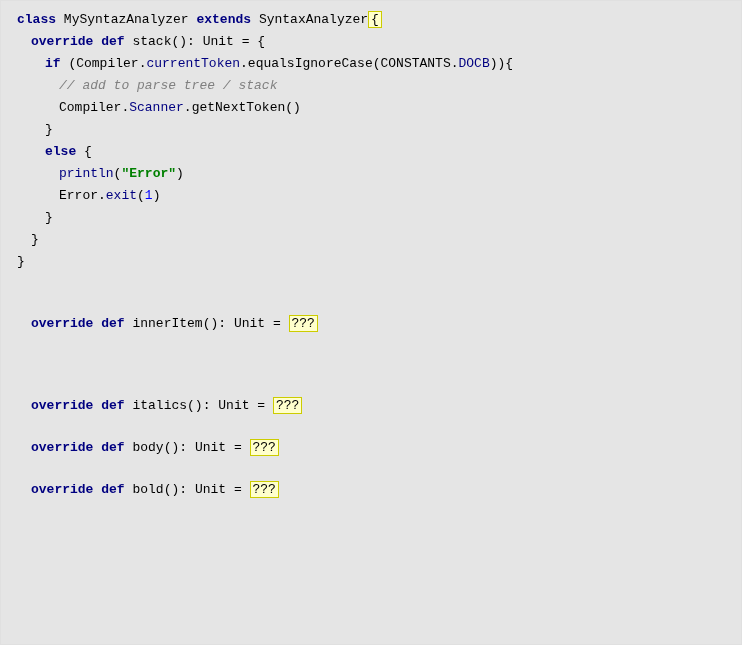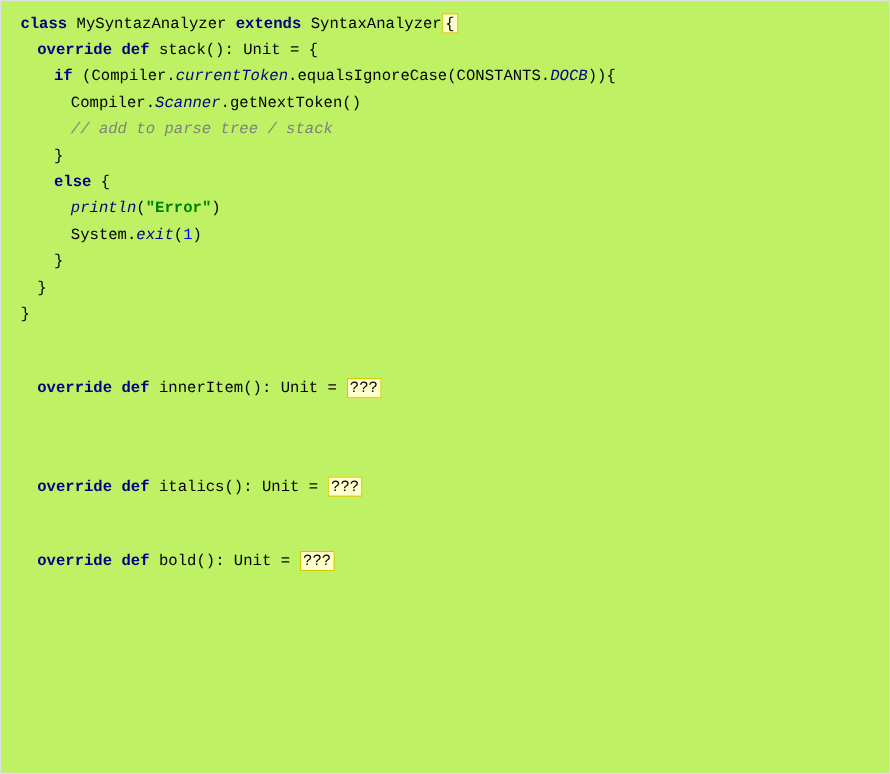--- a/index.html
+++ b/index.html
@@ -5,39 +5,39 @@
     * { margin: 0; padding: 0; box-sizing: border-box; }
     body {
       background: #ffffff;
       font-family: 'Courier New', Courier, monospace;
       font-size: 13px;
       color: #000000;
     }
     .code-container {
       width: 742px;
       min-height: 645px;
-      background: #bef264;
+      background: #e5e5e5;
       padding: 8px 0;
       overflow: auto;
       border: 1px solid #e0e0e0;
     }
     .line {
       display: flex;
       align-items: baseline;
       min-height: 20px;
       padding: 1px 0;
       line-height: 20px;
     }
     .line-content {
       padding-left: 10px;
       white-space: pre;
       flex: 1;
     }
     .kw-override { font-weight: bold; color: #000080; }
-    .italic-ref { font-style: italic; color: #000080; }
+    .italic-ref { color: #000080; }
     .string { color: #008000; font-weight: bold; }
     .comment { font-style: italic; color: #808080; }
     .highlight-box {
       background: #ffffcc;
       border: 1px solid #cccc00;
       padding: 0 2px;
       display: inline;
     }
     .type-unit { color: #000000; }
     .number { color: #0000ff; }
@@ -68,46 +68,46 @@
     <div class="line-content"><span class="indent1"></span><span class="kw-override">override</span> <span class="kw-override">def</span> <span class="normal">stack</span><span class="normal">(): </span><span class="type-unit">Unit</span><span class="normal"> = {</span></div>
   </div>
 
   <div class="line">
     <div class="left-bar"></div>
     <div class="line-content"><span class="indent2"></span><span class="kw-override">if</span><span class="normal"> (</span><span class="normal">Compiler.</span><span class="italic-ref">currentToken</span><span class="normal">.equalsIgnoreCase(CONSTANTS.</span><span class="italic-ref">DOCB</span><span class="normal">)){</span></div>
   </div>
 
   <div class="line">
     <div class="left-bar"></div>
-    <div class="line-content"><span class="indent3"></span><span class="normal">Compiler.</span><span class="italic-ref">Scanner</span><span class="normal">.getNextToken()</span></div>
+    <div class="line-content"><span class="indent3"></span><span class="comment">// add to parse tree / stack</span></div>
   </div>
 
   <div class="line">
     <div class="left-bar"></div>
-    <div class="line-content"><span class="indent3"></span><span class="comment">// add to parse tree / stack</span></div>
+    <div class="line-content"><span class="indent3"></span><span class="normal">Compiler.</span><span class="italic-ref">Scanner</span><span class="normal">.getNextToken()</span></div>
   </div>
 
   <div class="line">
     <div class="left-bar"></div>
     <div class="line-content"><span class="indent2"></span><span class="normal">}</span></div>
   </div>
 
   <div class="line">
     <div class="left-bar"></div>
     <div class="line-content"><span class="indent2"></span><span class="kw-override">else</span><span class="normal"> {</span></div>
   </div>
 
   <div class="line">
     <div class="left-bar"></div>
     <div class="line-content"><span class="indent3"></span><span class="italic-ref">println</span><span class="normal">(</span><span class="string">"Error"</span><span class="normal">)</span></div>
   </div>
 
   <div class="line">
     <div class="left-bar"></div>
-    <div class="line-content"><span class="indent3"></span><span class="normal">System.</span><span class="italic-ref">exit</span><span class="normal">(</span><span class="number">1</span><span class="normal">)</span></div>
+    <div class="line-content"><span class="indent3"></span><span class="normal">Error.</span><span class="italic-ref">exit</span><span class="normal">(</span><span class="number">1</span><span class="normal">)</span></div>
   </div>
 
   <div class="line">
     <div class="left-bar"></div>
     <div class="line-content"><span class="indent2"></span><span class="normal">}</span></div>
   </div>
 
   <div class="line">
     <div class="left-bar"></div>
     <div class="line-content"><span class="indent1"></span><span class="normal">}</span></div>
@@ -154,20 +154,24 @@
   <div class="line">
     <div class="left-bar"></div>
     <div class="line-content"><span class="indent1"></span><span class="kw-override">override</span> <span class="kw-override">def</span> <span class="normal">italics</span><span class="normal">(): </span><span class="type-unit">Unit</span><span class="normal"> = </span><span class="highlight-box">???</span></div>
   </div>
 
   <div class="line empty-line">
     <div class="left-bar"></div>
     <div class="line-content"> </div>
   </div>
 
+  <div class="line">
+    <div class="left-bar"></div>
+    <div class="line-content"><span class="indent1"></span><span class="kw-override">override</span> <span class="kw-override">def</span> <span class="normal">body</span><span class="normal">(): </span><span class="type-unit">Unit</span><span class="normal"> = </span><span class="highlight-box">???</span></div>
+  </div>
 
   <div class="line empty-line">
     <div class="left-bar"></div>
     <div class="line-content"> </div>
   </div>
 
   <div class="line">
     <div class="left-bar"></div>
     <div class="line-content"><span class="indent1"></span><span class="kw-override">override</span> <span class="kw-override">def</span> <span class="normal">bold</span><span class="normal">(): </span><span class="type-unit">Unit</span><span class="normal"> = </span><span class="highlight-box">???</span></div>
   </div>

